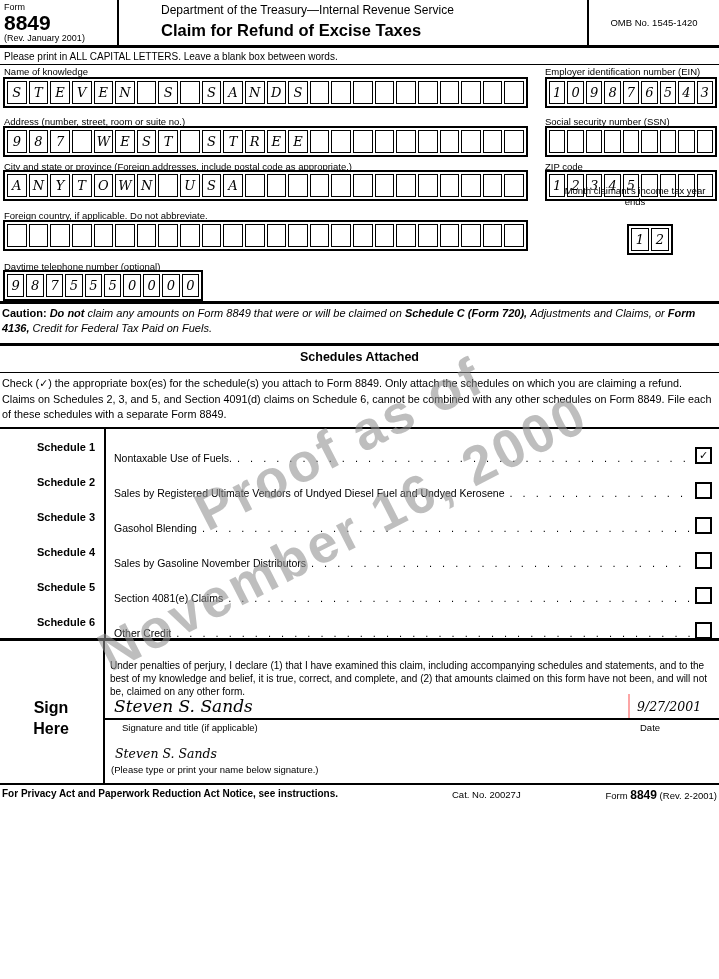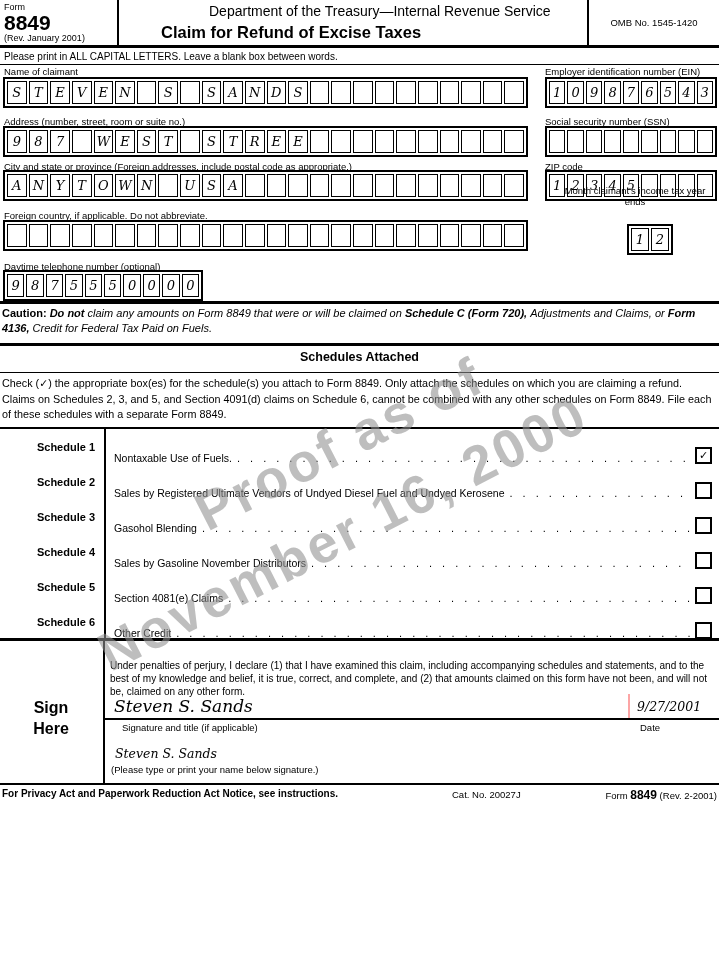--- a/index.html
+++ b/index.html
@@ -8,21 +8,21 @@
   .abs{position:absolute;}
   .hr{position:absolute;left:0;width:719px;background:#000;}
   .lbl{font-size:9.5px;white-space:nowrap;}
   
   .header{position:absolute;top:0;left:0;width:719px;height:45px;display:flex;border-bottom:3px solid #000;}
   .h-left{width:113px;border-right:2px solid #000;padding:2px 0 0 4px;}
   .h-form{font-size:9px;}
   .h-num{font-size:21px;font-weight:bold;line-height:1.0;}
   .h-rev{font-size:9px;}
   .h-center{flex:1;border-right:2px solid #000;padding:3px 0 0 42px;}
-  .h-agency{font-size:14px;margin-left:48px;}
+  .h-agency{font-size:12px;}
   .h-title{font-size:16.5px;font-weight:bold;margin-top:4px;}
   .h-right{width:130px;display:flex;align-items:center;justify-content:center;font-size:9.5px;}
   
   .boxrow{display:flex;border:2px solid #000;padding:2px;gap:2px;box-sizing:border-box;background:transparent;}
   .cell{flex:1;border:1px solid #000;height:21px;display:flex;align-items:center;justify-content:center;
         font-family:"DejaVu Serif",serif;font-style:italic;font-size:13px;}
   
   .caution{position:absolute;top:306px;left:2px;width:715px;font-size:11px;line-height:1.35;}
   .seg-b{font-weight:bold;}
   .seg-bi{font-weight:bold;font-style:italic;}
@@ -76,21 +76,21 @@
     <div class="h-center">
       <div class="h-agency">Department of the Treasury—Internal Revenue Service</div>
       <div class="h-title">Claim for Refund of Excise Taxes</div>
     </div>
     <div class="h-right">OMB No. 1545-1420</div>
   </div>
 
   <div class="abs lbl" style="top:51px;left:4px;font-size:10px;">Please print in ALL CAPITAL LETTERS. Leave a blank box between words.</div>
   <div class="hr" style="top:64px;height:1px;"></div>
 
-  <div class="abs lbl" style="top:66px;left:4px;">Name of claimant</div>
+  <div class="abs lbl" style="top:66px;left:4px;">Name of knowledge</div>
   <div class="abs boxrow" style="top:77px;left:3px;width:525px;">
       <span class="cell">S</span>
       <span class="cell">T</span>
       <span class="cell">E</span>
       <span class="cell">V</span>
       <span class="cell">E</span>
       <span class="cell">N</span>
       <span class="cell"></span>
       <span class="cell">S</span>
       <span class="cell"></span>

